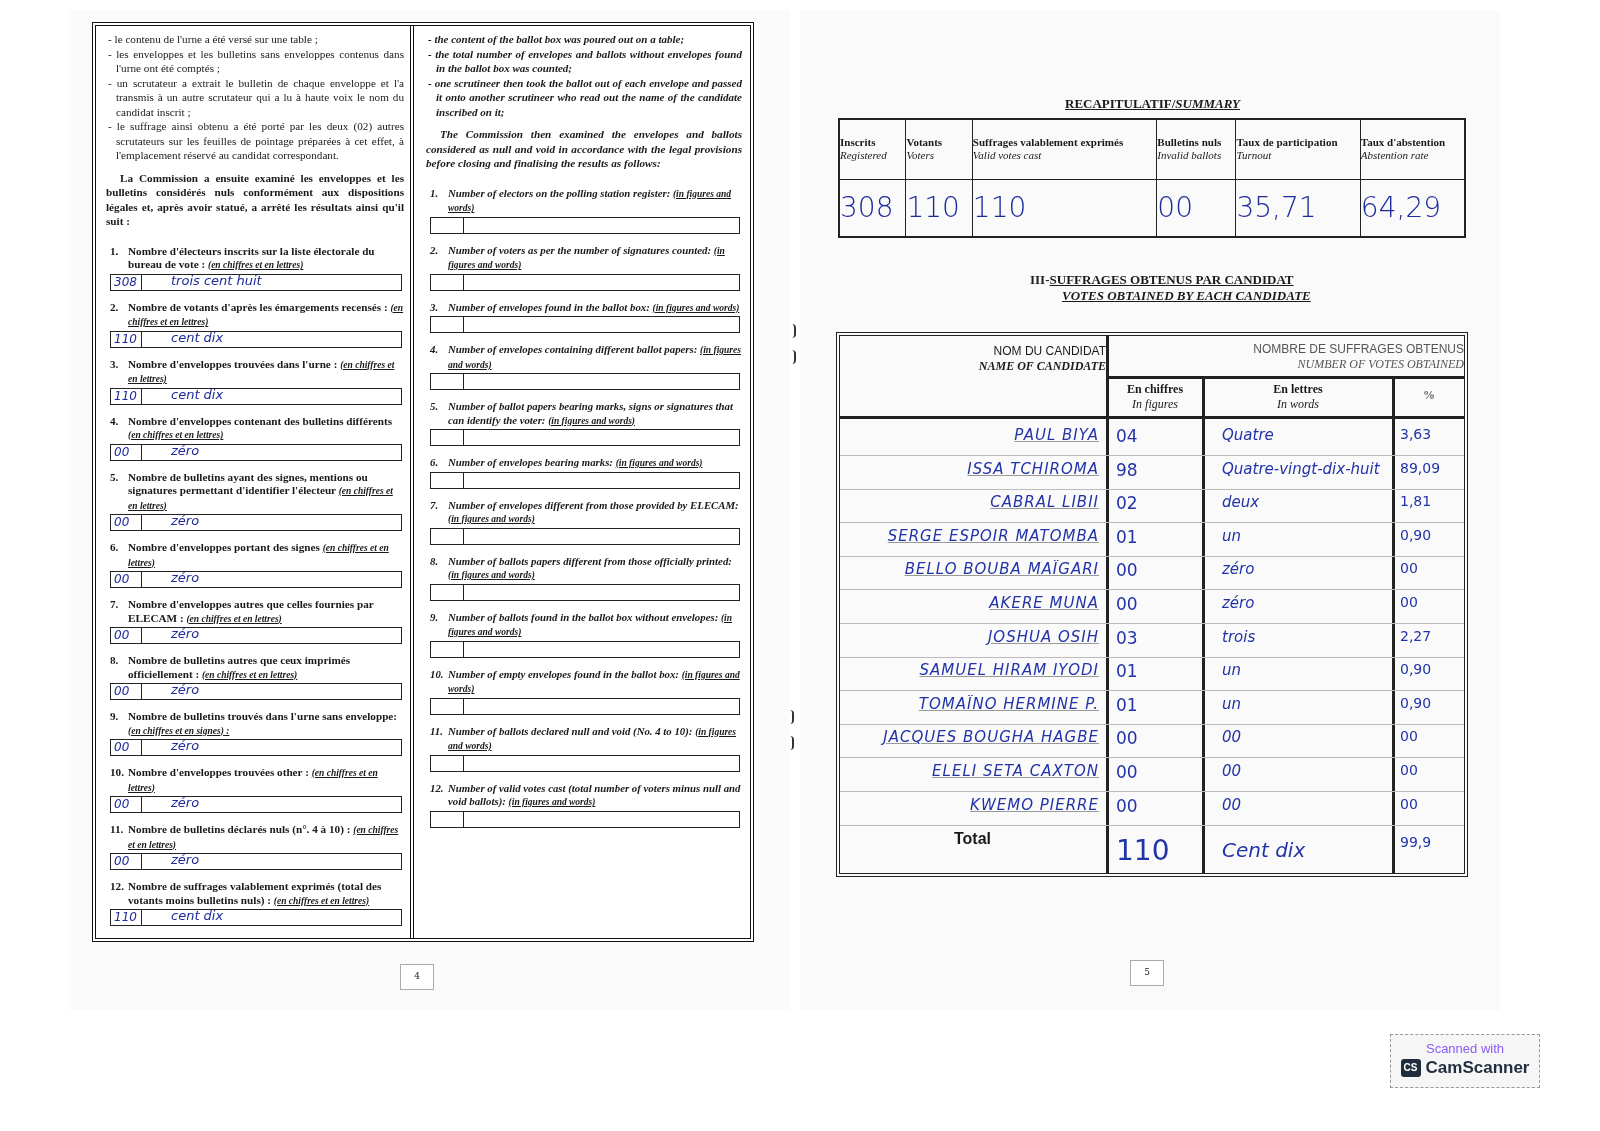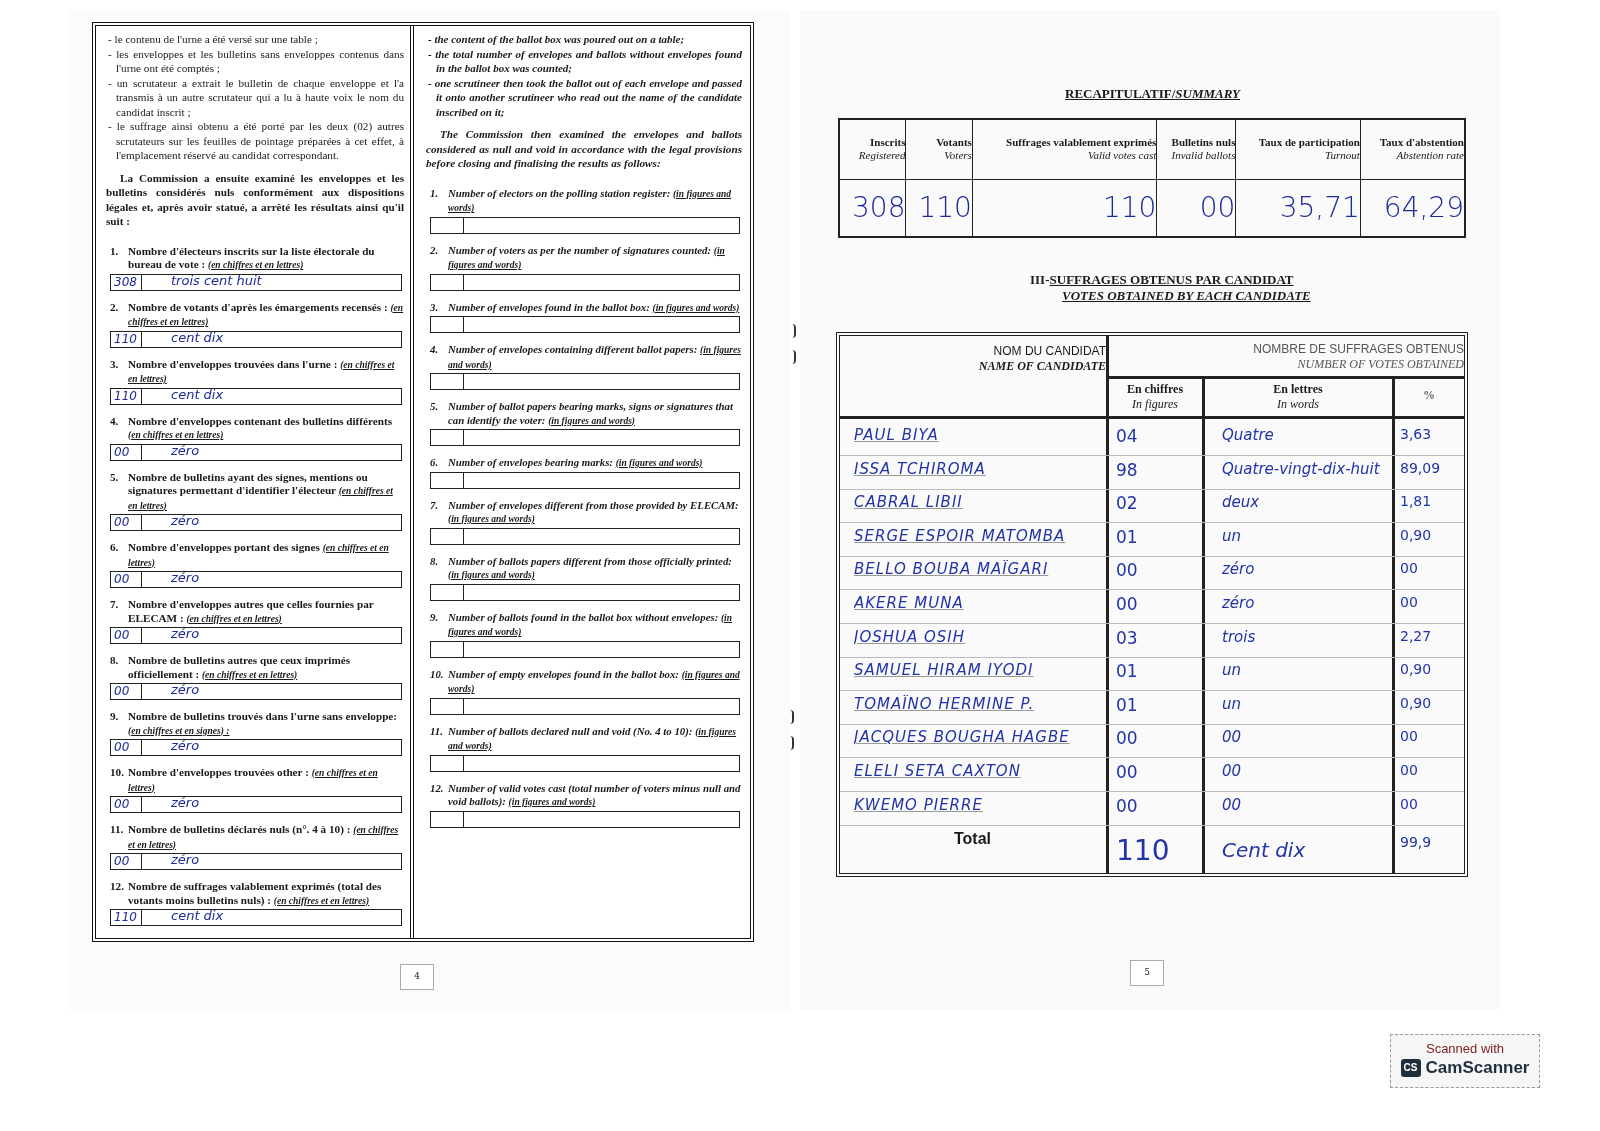--- a/index.html
+++ b/index.html
@@ -27,52 +27,52 @@
     .item .hint { font-style: italic; font-weight: bold; font-size: 9.5px; text-decoration: underline; }
     .answer-box { position: relative; height: 17px; border: 1.4px solid #222; margin: 1px 2px 10px 4px; }
     .answer-box .divider { position: absolute; left: 30px; top: 0; bottom: 0; border-left: 1.4px solid #222; }
     .col-en .answer-box .divider { left: 32px; }
     .hw { font-family: "DejaVu Sans", sans-serif; color: #1d2a9a; font-style: italic; }
     .answer-box .fig { position: absolute; left: 3px; top: 0px; font-size: 12px; }
     .answer-box .words { position: absolute; left: 60px; top: -2px; font-size: 13px; }
 
     .page-number { position: absolute; width: 34px; height: 26px; border: 1px solid #aaa; background: #fff; font-size: 9px; text-align: center; line-height: 22px; }
 
-    .summary-title { position: absolute; left: 1065px; top: 86px; font-family: "Liberation Serif", serif; font-weight: bold; font-size: 13px; text-decoration: underline; }
+    .summary-title { position: absolute; left: 1065px; top: 96px; font-family: "Liberation Serif", serif; font-weight: bold; font-size: 13px; text-decoration: underline; }
     .summary-title .it { font-style: italic; }
     table.summary { position: absolute; left: 838px; top: 118px; width: 628px; border-collapse: collapse; border: 2px solid #222; }
-    table.summary th, table.summary td { border: 1.4px solid #222; text-align: right; }
+    table.summary th, table.summary td { border: 1.4px solid #222; text-align: left; }
     table.summary th { height: 60px; font-family: "Liberation Serif", serif; font-size: 11px; line-height: 13px; font-weight: bold; }
     table.summary th .en { font-style: italic; font-weight: normal; display: block; }
     table.summary td { height: 58px; font-family: "DejaVu Sans", sans-serif; color: #1d2a9a; font-size: 28px; font-weight: 300; }
 
     .section-title { position: absolute; left: 1030px; top: 272px; font-family: "Liberation Serif", serif; font-weight: bold; font-size: 13px; line-height: 16px; }
     .section-title .l1 span { text-decoration: underline; }
     .section-title .l2 { font-style: italic; text-decoration: underline; padding-left: 32px; }
 
     .cand-frame { position: absolute; left: 836px; top: 332px; width: 632px; height: 545px; border: 4px double #222; }
     .cand-frame .vline { position: absolute; top: 0; bottom: 0; border-left: 3px solid #222; }
     .cand-frame .hline { position: absolute; border-top: 3px solid #222; }
     .cand-head { position: absolute; font-family: "Liberation Sans", sans-serif; font-size: 12px; text-align: right; line-height: 15px; }
     .cand-head .en { font-style: italic; font-weight: bold; font-family: "Liberation Serif", serif; }
     .sub-head { position: absolute; font-family: "Liberation Serif", serif; font-size: 12px; text-align: center; line-height: 15px; font-weight: bold; }
     .sub-head .en { font-style: italic; font-weight: normal; }
 
     .cand-row { position: absolute; left: 0; right: 0; height: 34px; border-bottom: 1px solid #bbb; }
     .cand-row .cell { position: absolute; top: 4px; font-family: "DejaVu Sans", sans-serif; color: #2233a8; font-size: 17px; white-space: nowrap; overflow: hidden; }
-    .cand-row .name { left: 14px; width: 245px; font-size: 15px; font-style: italic; text-decoration: underline; text-decoration-color: #999; letter-spacing: 1px; }
+    .cand-row .name { left: 14px; width: 245px; font-size: 15px; font-style: italic; text-decoration: underline; text-decoration-color: #999; letter-spacing: 1px; text-align: right; }
     .cand-row .fig { left: 276px; width: 90px; }
     .cand-row .words { left: 382px; width: 178px; font-style: italic; font-size: 15px; }
     .cand-row .pct { left: 560px; width: 66px; font-size: 14px; }
     .total-label { position: absolute; left: 114px; font-family: "Liberation Sans", sans-serif; font-weight: bold; font-size: 16px; text-align: right; }
 
     .stray-mark { position: absolute; width: 4px; height: 14px; border-right: 2px solid #333; border-radius: 0 6px 6px 0; }
 
     .camscanner { position: absolute; left: 1390px; top: 1034px; width: 150px; height: 54px; border: 1.5px dashed #999; background: #f6f6f6; font-family: "Liberation Sans", sans-serif; text-align: center; }
-    .camscanner .line1 { font-size: 13px; color: #7f1d1d; margin-top: 6px; }
+    .camscanner .line1 { font-size: 13px; color: #8b5cf6; margin-top: 6px; }
     .camscanner .line2 { display: flex; align-items: center; justify-content: center; gap: 5px; margin-top: 2px; }
     .camscanner .cs-logo { width: 20px; height: 18px; background: #1f2d3d; color: #fff; font-size: 10px; font-weight: bold; border-radius: 3px; line-height: 18px; }
     .camscanner .brand { font-size: 17px; font-weight: bold; color: #1f2d3d; }
   </style>
 </head>
 <body>
 
 <div class="page-left"></div>
 <div class="page-right"></div>
 

